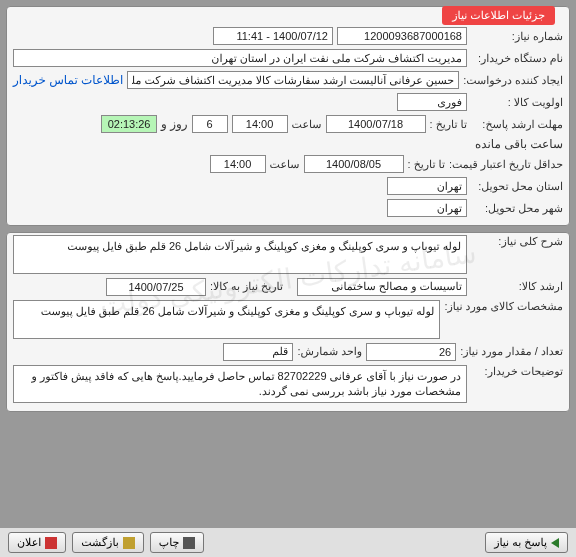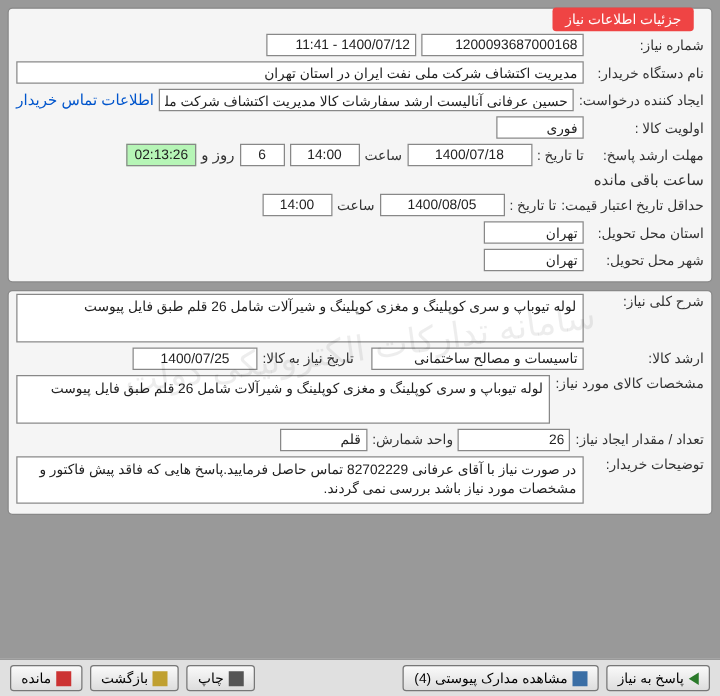--- a/index.html
+++ b/index.html
@@ -199,47 +199,43 @@
     <span class="lbl lbl-sm" style="margin-right:10px">تاریخ نیاز به کالا:</span>
     <input class="fld fld-100" readonly="" value="1400/07/25" style="">
   </div>
 
   <div class="row" style="align-items:flex-start">
     <span class="lbl">مشخصات کالای مورد نیاز:</span>
     <textarea class="textarea" rows="2" readonly="" style="">لوله تیوباپ و سری کوپلینگ و مغزی کوپلینگ و شیرآلات شامل 26 قلم طبق فایل پیوست</textarea>
   </div>
 
   <div class="row">
-    <span class="lbl">تعداد / مقدار ایجاد نیاز:</span>
+    <span class="lbl">تعداد / مقدار مورد نیاز:</span>
     <input class="fld" style="width: 90px;" readonly="" value="26">
     <span class="lbl lbl-sm" style="margin-right:0">واحد شمارش:</span>
     <input class="fld" style="width: 70px;" readonly="" value="قلم">
   </div>
 
   <div class="row" style="align-items:flex-start">
     <span class="lbl">توضیحات خریدار:</span>
     <textarea class="textarea" rows="2" readonly="" style="">در صورت نیاز با آقای عرفانی 82702229 تماس حاصل فرمایید.پاسخ هایی که فاقد پیش فاکتور و مشخصات مورد نیاز باشد بررسی نمی گردند.</textarea>
   </div>
 </div>
 
 <div class="bottom-bar">
   <button class="btn">
     <span class="triangle-right"></span>
     <span>پاسخ به نیاز</span>
   </button>
-  <button class="btn">
-    <span class="ic sq-blue"></span>
-    <span>مشاهده مدارک پیوستی (4)</span>
-  </button>
   <div class="spacer"></div>
   <button class="btn">
     <span class="ic sq-print"></span>
     <span>چاپ</span>
   </button>
   <button class="btn">
     <span class="ic sq-back"></span>
     <span>بازگشت</span>
   </button>
   <button class="btn">
     <span class="ic sq-red"></span>
-    <span>مانده</span>
+    <span>اعلان</span>
   </button>
 </div>
 
 </body></html>

